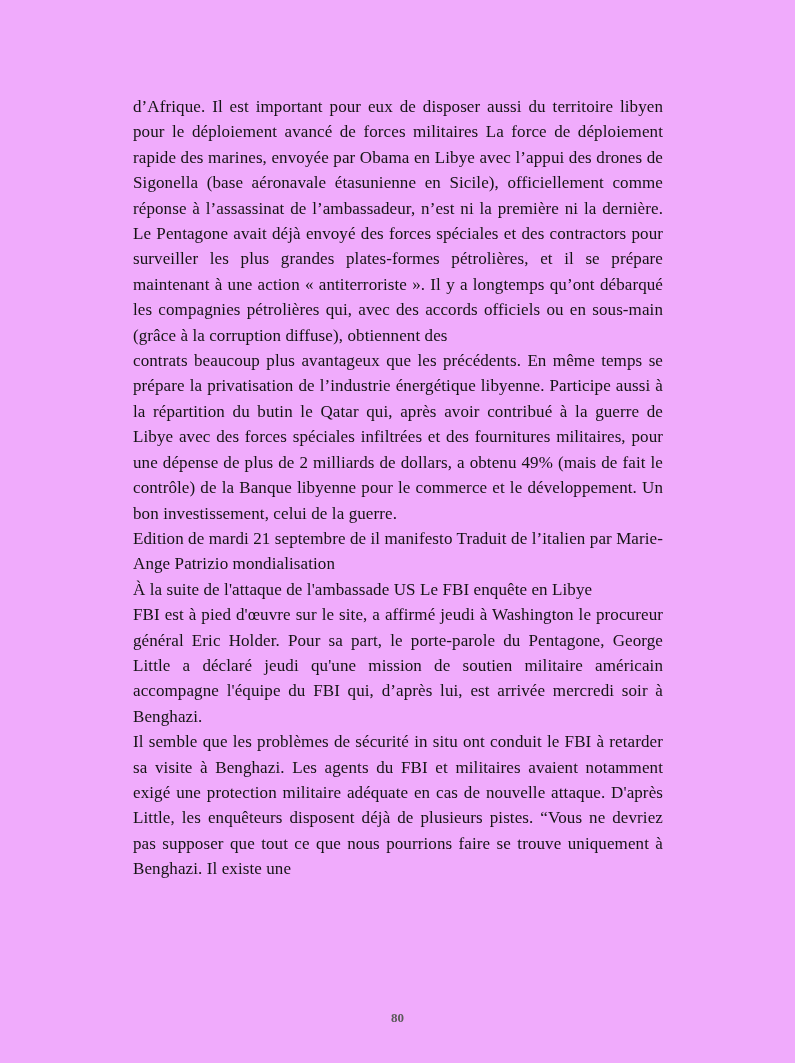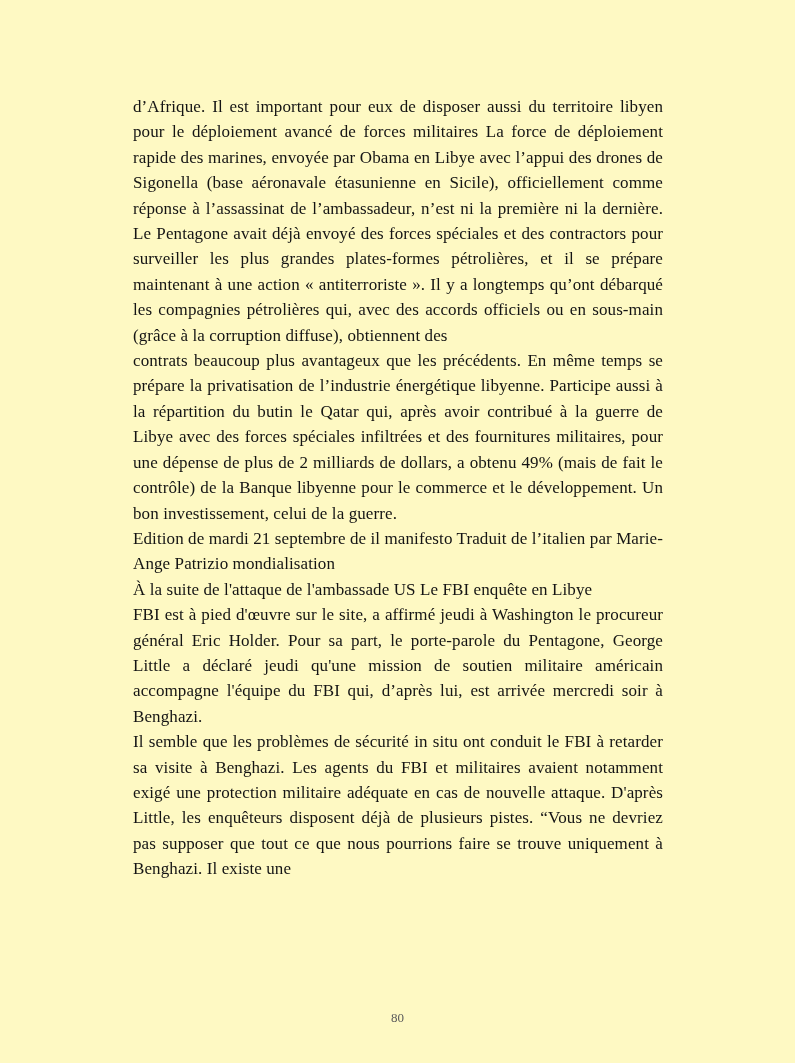--- a/index.html
+++ b/index.html
@@ -4,21 +4,21 @@
 <style>
   html, body {
     margin: 0;
     padding: 0;
     background: #ffffff;
   }
   .page {
     position: relative;
     width: 795px;
     height: 1063px;
-    background: #fef9c3;
+    background: #f0abfc;
     font-family: "Liberation Serif", "DejaVu Serif", serif;
     color: #141414;
     margin: 0 auto;
     overflow: hidden;
   }
   .text-block {
     position: absolute;
     left: 133px;
     top: 94px;
     width: 530px;
@@ -32,20 +32,21 @@
     padding: 0;
   }
   .page-number {
     position: absolute;
     left: 0;
     right: 0;
     top: 1010px;
     text-align: center;
     font-size: 13px;
     color: #5a5a5a;
+    font-weight: bold;
   }
 </style>
 </head>
 <body>
 
 <div class="page">
   <div class="text-block" id="text-block">
       <p>d’Afrique. Il est important pour eux de disposer aussi du territoire libyen pour le déploiement avancé de forces militaires La force de déploiement rapide des marines, envoyée par Obama en Libye avec l’appui des drones de Sigonella (base aéronavale étasunienne en Sicile), officiellement comme réponse à l’assassinat de l’ambassadeur, n’est ni la première ni la dernière. Le Pentagone avait déjà envoyé des forces spéciales et des contractors pour surveiller les plus grandes plates-formes pétrolières, et il se prépare maintenant à une action « antiterroriste ». Il y a longtemps qu’ont débarqué les compagnies pétrolières qui, avec des accords officiels ou en sous-main (grâce à la corruption diffuse), obtiennent des</p>
       <p>contrats beaucoup plus avantageux que les précédents. En même temps se prépare la privatisation de l’industrie énergétique libyenne. Participe aussi à la répartition du butin le Qatar qui, après avoir contribué à la guerre de Libye avec des forces spéciales infiltrées et des fournitures militaires, pour une dépense de plus de 2 milliards de dollars, a obtenu 49% (mais de fait le contrôle) de la Banque libyenne pour le commerce et le développement. Un bon investissement, celui de la guerre.</p>
       <p>Edition de mardi 21 septembre de il manifesto Traduit de l’italien par Marie-Ange Patrizio mondialisation</p>

